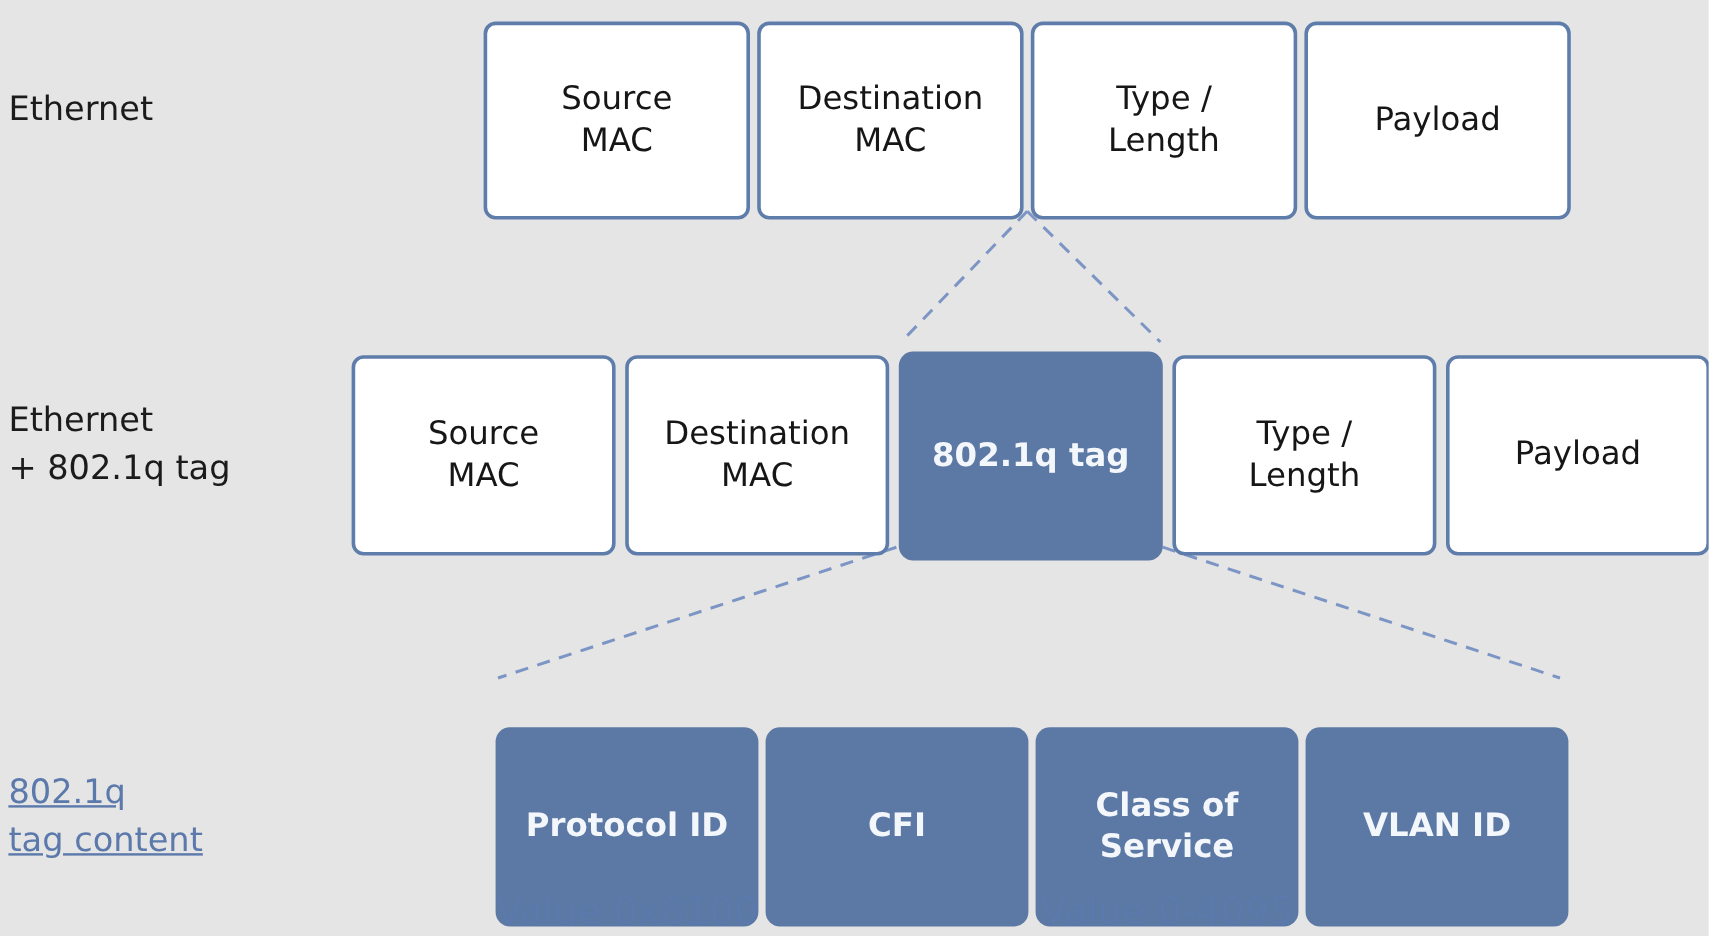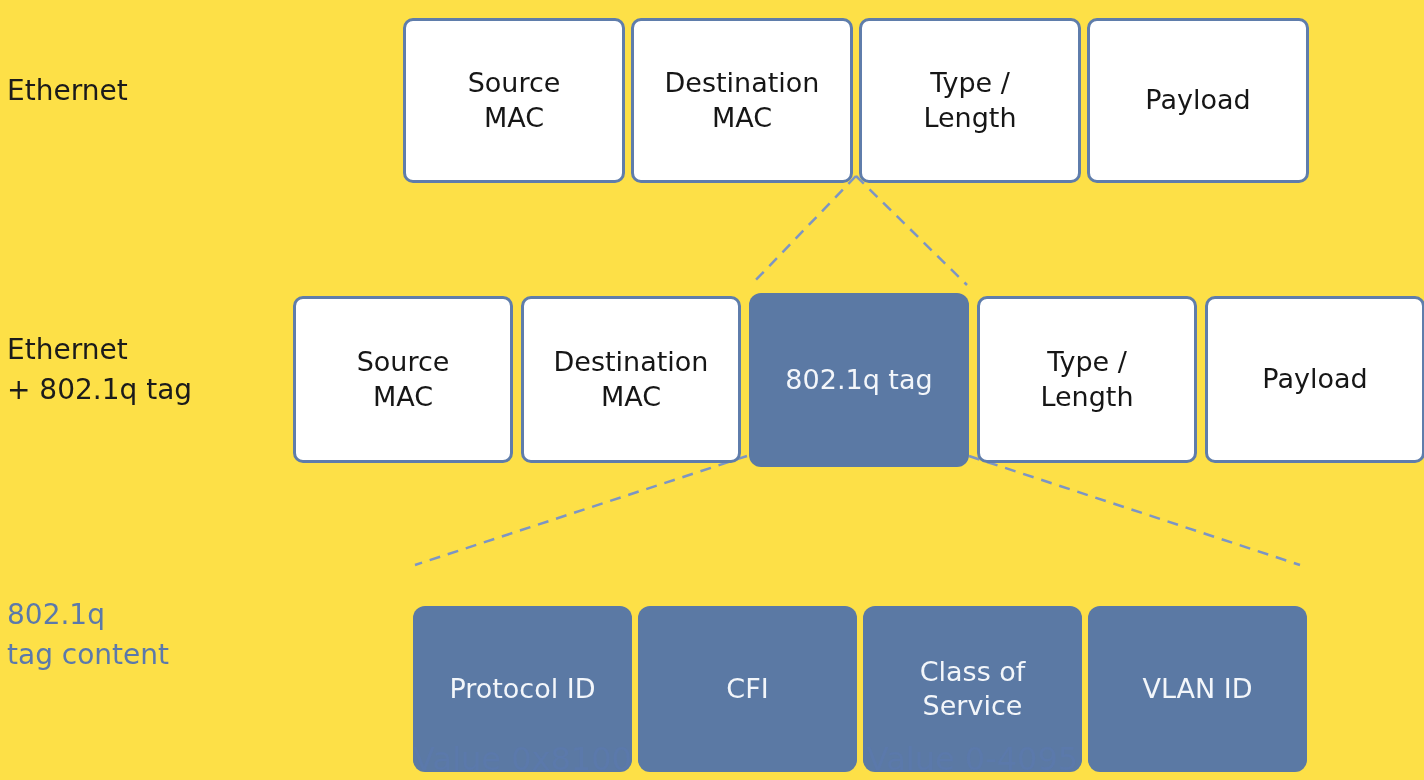--- a/index.html
+++ b/index.html
@@ -1,20 +1,20 @@
 <!DOCTYPE html>
 <html><head>
 <meta charset="utf-8">
 <style>
   html, body { margin: 0; padding: 0; background: #ffffff; }
   .canvas {
     position: relative;
     width: 1424px;
     height: 780px;
-    background: #fde047;
+    background: #e5e5e5;
     overflow: hidden;
     font-family: "DejaVu Sans", "Liberation Sans", sans-serif;
   }
   .connectors { position: absolute; left: 0; top: 0; width: 1424px; height: 780px; }
 
   .row-label {
     position: absolute;
     left: 7px;
     display: flex;
     align-items: center;
@@ -41,35 +41,36 @@
     background: #ffffff;
     border: 3px solid #5f7dab;
     border-radius: 10px;
     color: #161616;
   }
   .box.filled {
     background: #5b79a4;
     border: none;
     border-radius: 12px;
     color: #f3f6fa;
+    font-weight: bold;
   }
 
   #row1-boxes { left: 403px; top: 8px;   gap: 6px; }
   #row1-boxes .box { width: 222px; height: 165px; }
 
   #row2-boxes { left: 293px; top: 286px; gap: 8px; }
   #row2-boxes .box { width: 220px; height: 167px; }
   #row2-boxes .box.filled { height: 174px; margin-top: -3px; }
 
   #row3-boxes { left: 413px; top: 596px; gap: 6px; }
   #row3-boxes .box { width: 219px; height: 166px; }
 
   #label-row1 { top: 8px;   height: 165px; }
   #label-row2 { top: 286px; height: 167px; }
-  #label-row3 { top: 552px; height: 166px; }
+  #label-row3 { top: 597px; height: 166px; text-decoration: underline; }
 
   .values {
     position: absolute;
     left: 413px;
     top: 740px;
     display: flex;
     gap: 6px;
     font-size: 32px;
     color: #5b79ab;
   }

